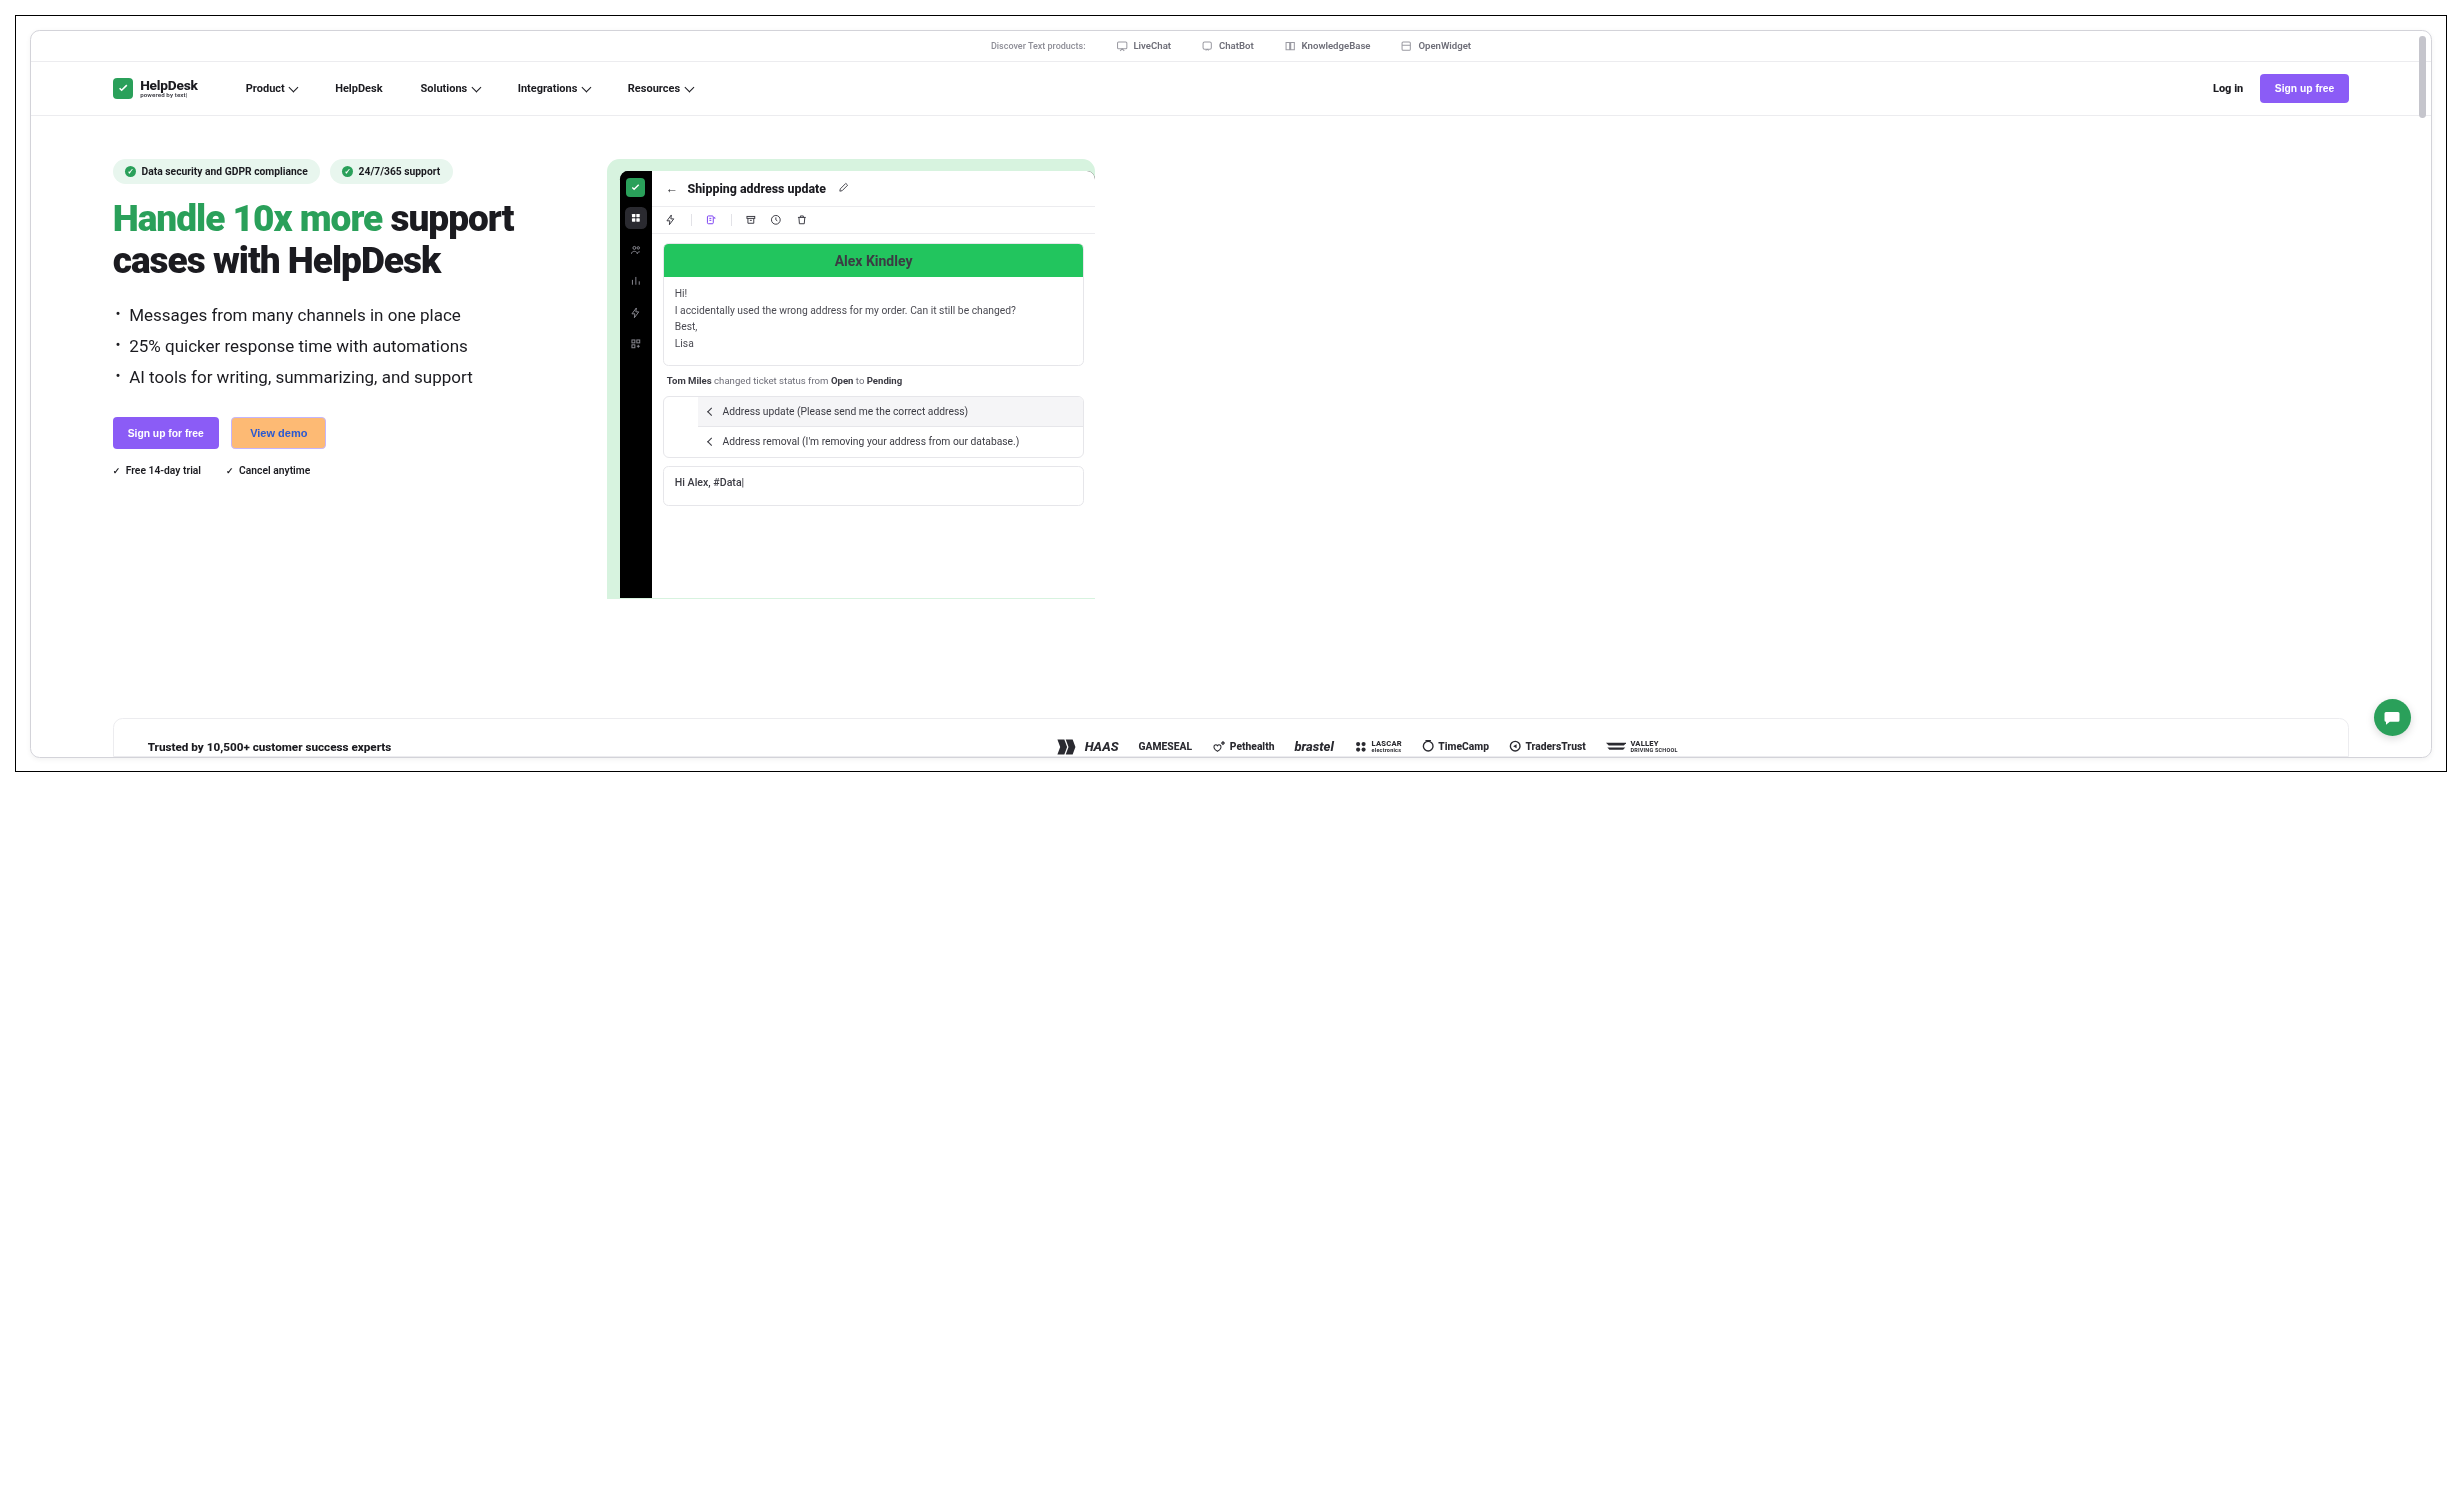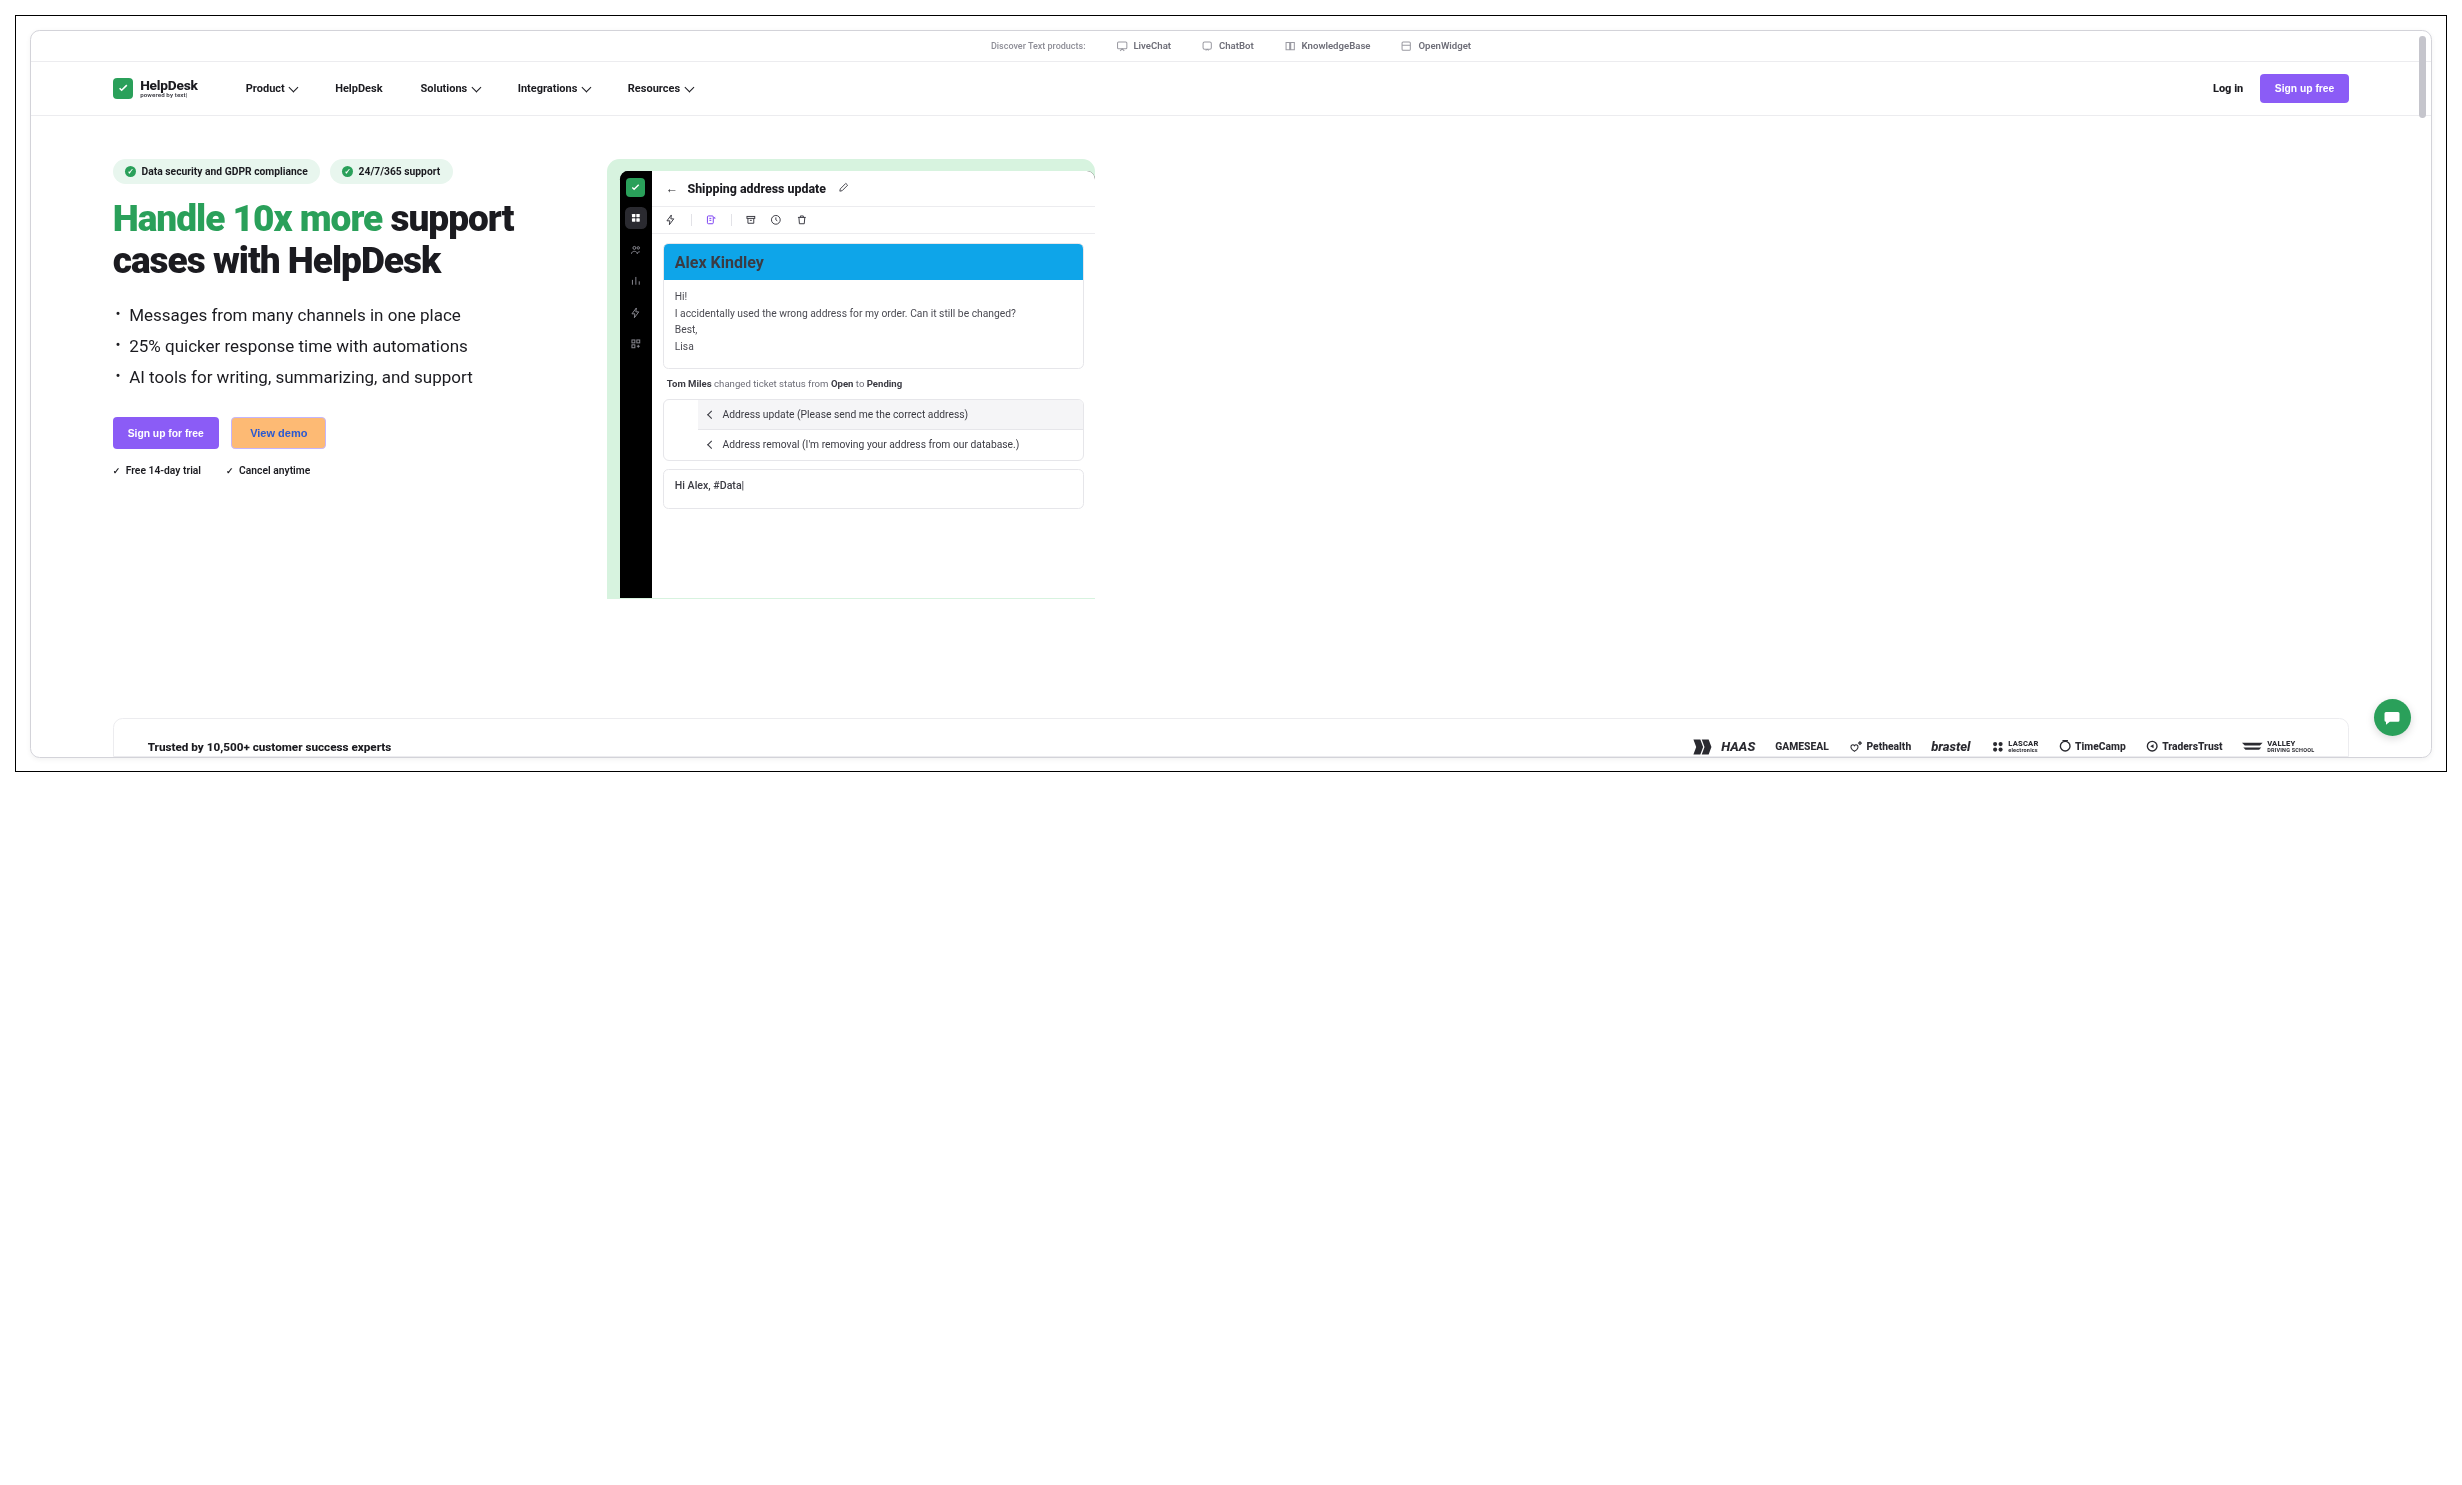--- a/index.html
+++ b/index.html
@@ -60,36 +60,36 @@
   .back-arrow { font-size:12.4px; cursor:pointer; font-weight:700; }
   .ticket-title { font-weight:800; font-size:12.4px; flex:0 0 auto; }
   .edit-icon { font-size:10.3px; cursor:pointer; color:#3b3b43; margin-left:2.7px; }
   .toolbar { display:flex; align-items:center; gap:13.7px; padding:6.9px 13.7px; border-bottom:0.7px solid #ececef; }
   .tool { color:#3b3b43; cursor:pointer; display:flex; align-items:center; }
   .tool svg { width:11.7px; height:11.7px; }
   .tool.purple { color:#7a3ff2; }
   .divider-v { width:0.7px; height:12.4px; background:#e2e2e7; }
   .msg-area { padding:9.6px 11px 0 11px; }
   .msg-card { border:0.7px solid #e6e6ea; border-radius:5.5px; overflow:hidden; margin-bottom:8.2px; }
-  .msg-from { background:#0ea5e9; padding:8.2px 11px; font-weight:700; font-size:16px; color:#3b3b43; }
+  .msg-from { background:#22c55e; padding:8.2px 11px; font-weight:700; font-size:14px; color:#3b3b43;text-align:center; }
   .msg-body { padding:9.6px 11px 12.4px 11px; font-size:10.3px; line-height:1.6; color:#4a4a52; white-space:pre-line; }
   .status-line { font-size:9.6px; color:#6e6e78; padding:1.4px 4.1px 9.6px 4.1px; }
   .status-line b { color:#3b3b43; font-weight:700; }
   .suggest-box { border:0.7px solid #e6e6ea; border-radius:6px; overflow:hidden;padding-left:34px; }
   .suggest-item { padding:8.2px 11px; font-size:10.3px; color:#3b3b43; display:flex; align-items:center; gap:8.2px; cursor:pointer; }
   .suggest-item:first-child { background:#f5f5f7; }
   .suggest-item:not(:last-child) { border-bottom:0.7px solid #e6e6ea; }
   .suggest-chev { display:inline-block; width:5.5px; height:5.5px; border:solid #3b3b43; border-width:0 1.4px 1.4px 0; transform:rotate(135deg); }
   .compose { border:0.7px solid #e6e6ea; border-radius:5.5px; padding:9.6px 11px; margin-top:8.2px; font-size:10.6px; color:#3b3b43; font-weight:500; min-height:40px; }
   .cursor-blink::after { content:"|"; color:#3b3b43; }
 
   
   .trusted { position:absolute; bottom:0; left:82px; right:82px; border:0.7px solid #ececef; border-radius:9.6px 9.6px 0 0; padding:19px 34px 0 34px; display:flex; align-items:center; gap:27.5px; background:#fff; }
   .trusted-text { font-weight:800; font-size:11.7px; line-height:1.4; }
-  .trusted-logos { display:flex; gap:20px; flex:1; justify-content:flex-end; align-items:center; }
+  .trusted-logos { display:flex; gap:20px; flex:1; justify-content:center; align-items:center; }
   .tlogo { color:#2a2a30; font-weight:800; font-size:10.3px; display:flex; align-items:center; gap:4.1px; }
   .tlogo.italic { font-style:italic; font-size:13px; }
   .tlogo.small { font-size:7.6px; letter-spacing:0.2px; }
   .tlogo .sub { font-size:5.5px; font-weight:700; display:block; line-height:1; }
 
   
   .chat-fab { position:absolute; bottom:20.6px; right:20.6px; width:37px; height:37px; background:#2aa05a; border-radius:50%; display:flex; align-items:center; justify-content:center; cursor:pointer; box-shadow:0 2.7px 8.2px rgba(0,0,0,0.15); }
   .chat-fab svg { width:18px; height:18px; fill:#fff; }
 </style>
 </head>

